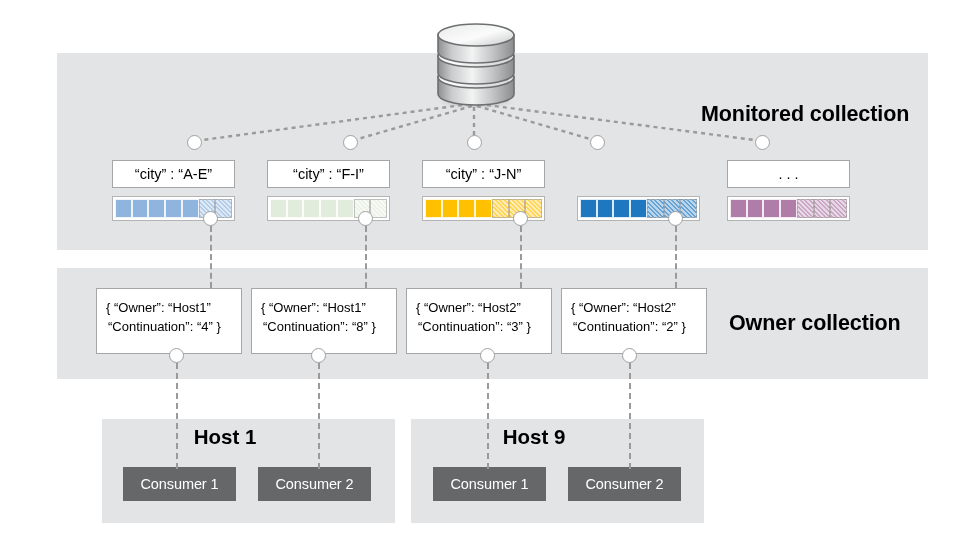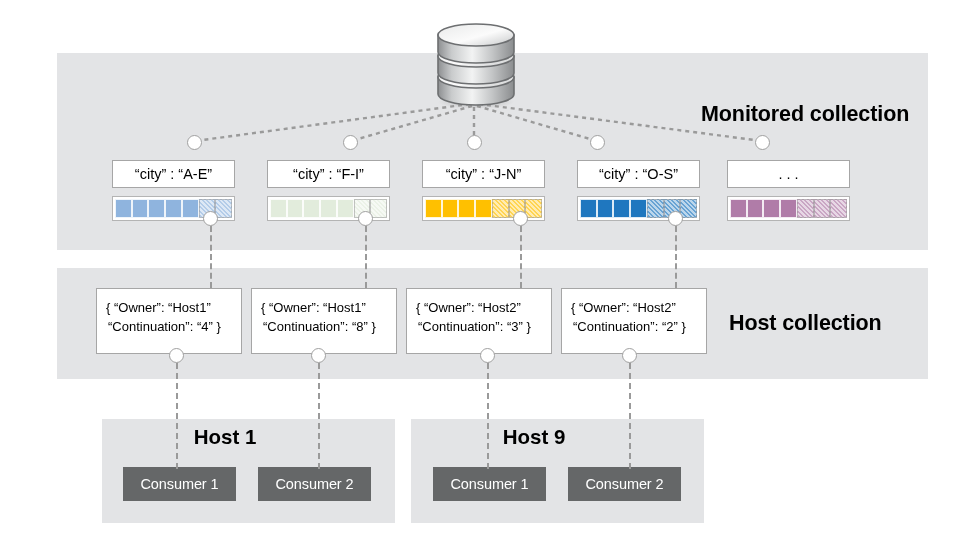--- a/index.html
+++ b/index.html
@@ -171,21 +171,21 @@
 </style>
 </head>
 <body>
 
 <div id="stage">
 
   <div id="band-monitored" class="band"></div>
   <div id="band-lease" class="band"></div>
 
   <div id="label-monitored" class="band-label">Monitored collection</div>
-  <div id="label-lease" class="band-label">Host collection</div>
+  <div id="label-lease" class="band-label">Owner collection</div>
 
   <svg id="fan-svg">
     <g stroke="#9a9a9a" stroke-width="2.4" stroke-dasharray="4,4" fill="none" stroke-linecap="butt">
       <line x1="470" y1="104" x2="195" y2="141"></line>
       <line x1="472" y1="106" x2="351" y2="141"></line>
       <line x1="474" y1="107" x2="474" y2="140"></line>
       <line x1="477" y1="106" x2="597" y2="141"></line>
       <line x1="479" y1="104" x2="762" y2="141"></line>
     </g>
   </svg>
@@ -225,21 +225,20 @@
 
   <div class="conn" style="left:187px; top:135px;"></div>
   <div class="conn" style="left:343px; top:135px;"></div>
   <div class="conn" style="left:467px; top:135px;"></div>
   <div class="conn" style="left:590px; top:135px;"></div>
   <div class="conn" style="left:755px; top:135px;"></div>
 
   <div class="key-box" style="left:112px;">“city” : “A-E”</div>
   <div class="key-box" style="left:267px;">“city” : “F-I”</div>
   <div class="key-box" style="left:422px;">“city” : “J-N”</div>
-  <div class="key-box" style="left:577px;">“city” : “O-S”</div>
   <div class="key-box" style="left:727px;">. . .</div>
 
   <div class="bar" style="left:112px;">
       <div class="cell" style="background: rgb(143, 180, 222);"></div>
       <div class="cell" style="background: rgb(143, 180, 222);"></div>
       <div class="cell" style="background: rgb(143, 180, 222);"></div>
       <div class="cell" style="background: rgb(143, 180, 222);"></div>
       <div class="cell" style="background: rgb(143, 180, 222);"></div>
       <div class="cell hatched" style="background: repeating-linear-gradient(45deg, rgba(143, 180, 222, 0.68) 0px, rgba(143, 180, 222, 0.68) 1.6px, rgba(143, 180, 222, 0.3) 1.6px, rgba(143, 180, 222, 0.3) 3.2px);"></div>
       <div class="cell hatched" style="background: repeating-linear-gradient(45deg, rgba(143, 180, 222, 0.68) 0px, rgba(143, 180, 222, 0.68) 1.6px, rgba(143, 180, 222, 0.3) 1.6px, rgba(143, 180, 222, 0.3) 3.2px);"></div>

